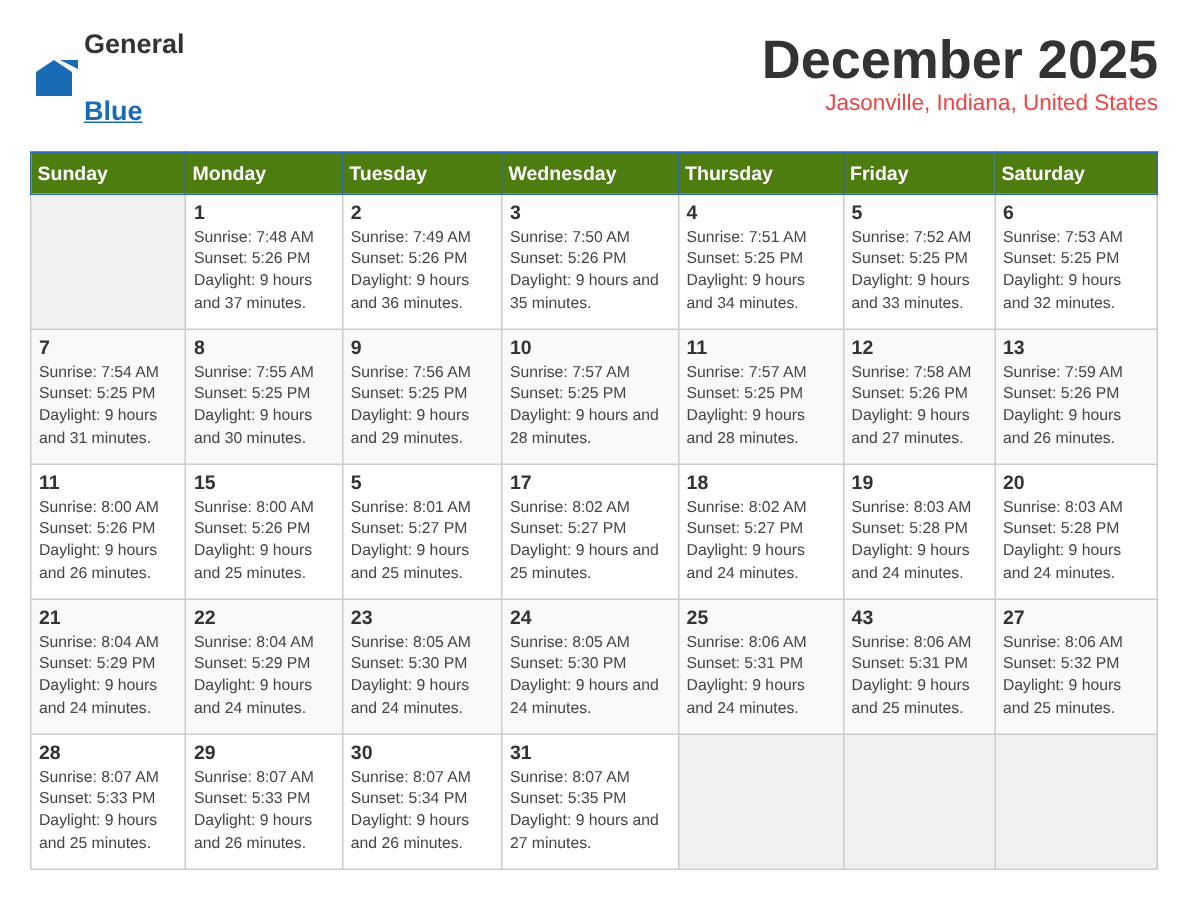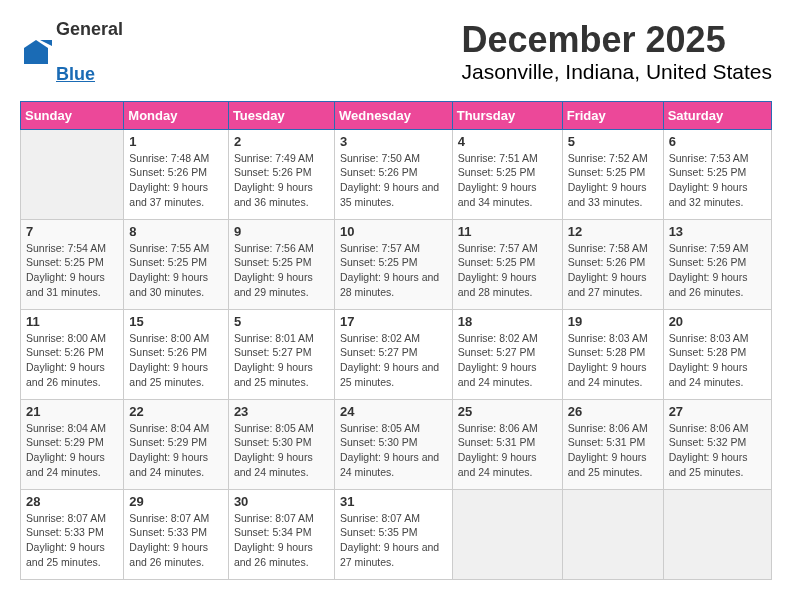--- a/index.html
+++ b/index.html
@@ -36,40 +36,40 @@
       font-weight: bold;
       color: #1a6bb5;
       text-decoration: underline;
     }
     .logo-icon {
       width: 32px;
       height: 32px;
       margin-right: 4px;
     }
     .title-area {
-      text-align: left;
+      text-align: right;
       margin-left: 16px;
     }
     .month-title {
       font-size: 36px;
       font-weight: bold;
       color: #333;
       line-height: 1.1;
     }
     .location {
-      font-size: 21px;
-      color: #000000;
+      font-size: 15px;
+      color: #ef4444;
     }
     table {
       width: 100%;
       border-collapse: collapse;
       font-size: 11px;
     }
     thead tr th {
-      background-color: #ec4899;
+      background-color: #4d7c0f;
       color: #fff;
       padding: 6px 4px;
       text-align: left;
       font-size: 13px;
       font-weight: bold;
       border: 1px solid #2a6bb5;
     }
     tbody tr td {
       border: 1px solid #ccc;
       vertical-align: top;
@@ -281,21 +281,21 @@
           Sunrise: 8:05 AM<br>Sunset: 5:30 PM<br>Daylight: 9 hours and 24 minutes.
         </div>
         </td>
         <td>
           <span class="day-number">25</span>
         <div class="day-info">
           Sunrise: 8:06 AM<br>Sunset: 5:31 PM<br>Daylight: 9 hours and 24 minutes.
         </div>
         </td>
         <td>
-          <span class="day-number">26</span>
+          <span class="day-number">43</span>
         <div class="day-info">
           Sunrise: 8:06 AM<br>Sunset: 5:31 PM<br>Daylight: 9 hours and 25 minutes.
         </div>
         </td>
         <td>
           <span class="day-number">27</span>
         <div class="day-info">
           Sunrise: 8:06 AM<br>Sunset: 5:32 PM<br>Daylight: 9 hours and 25 minutes.
         </div>
         </td>

